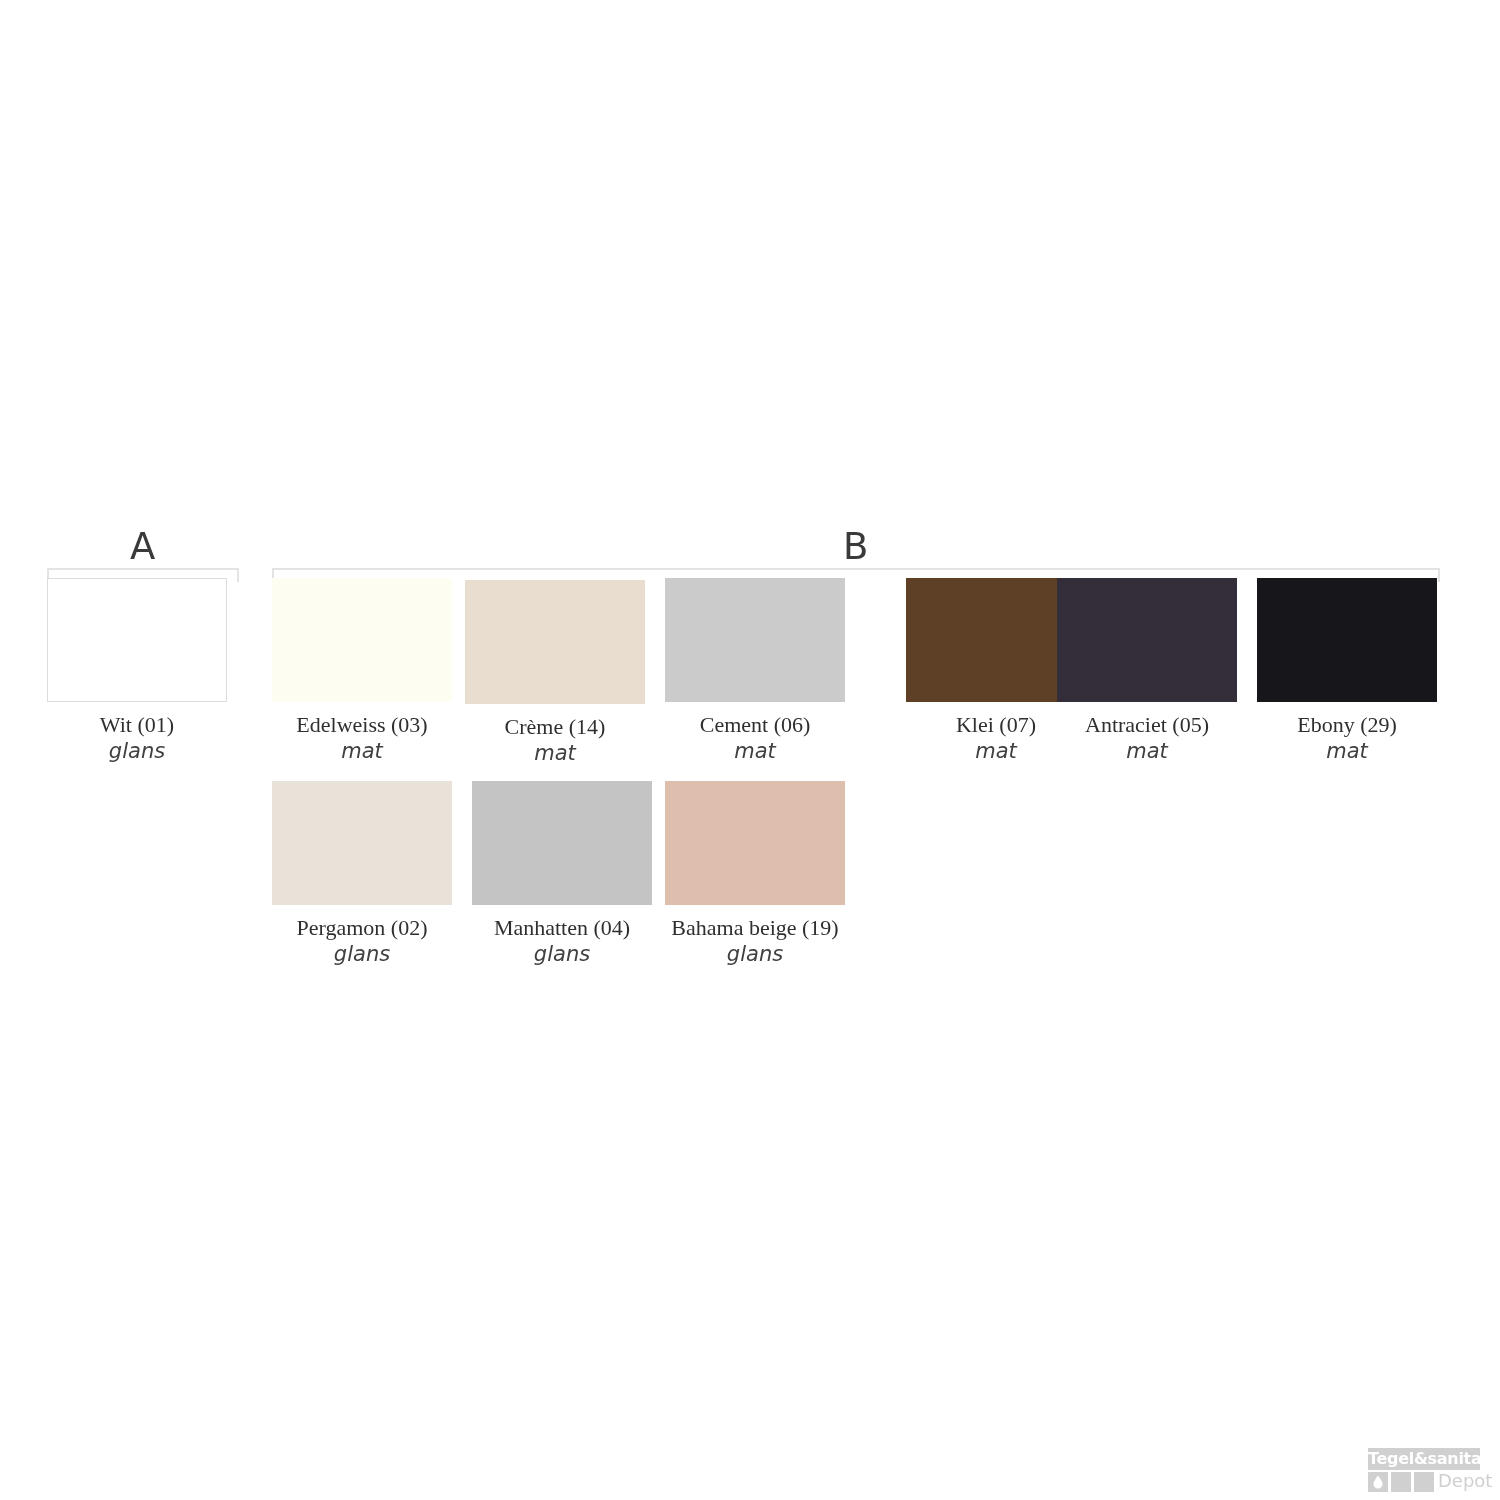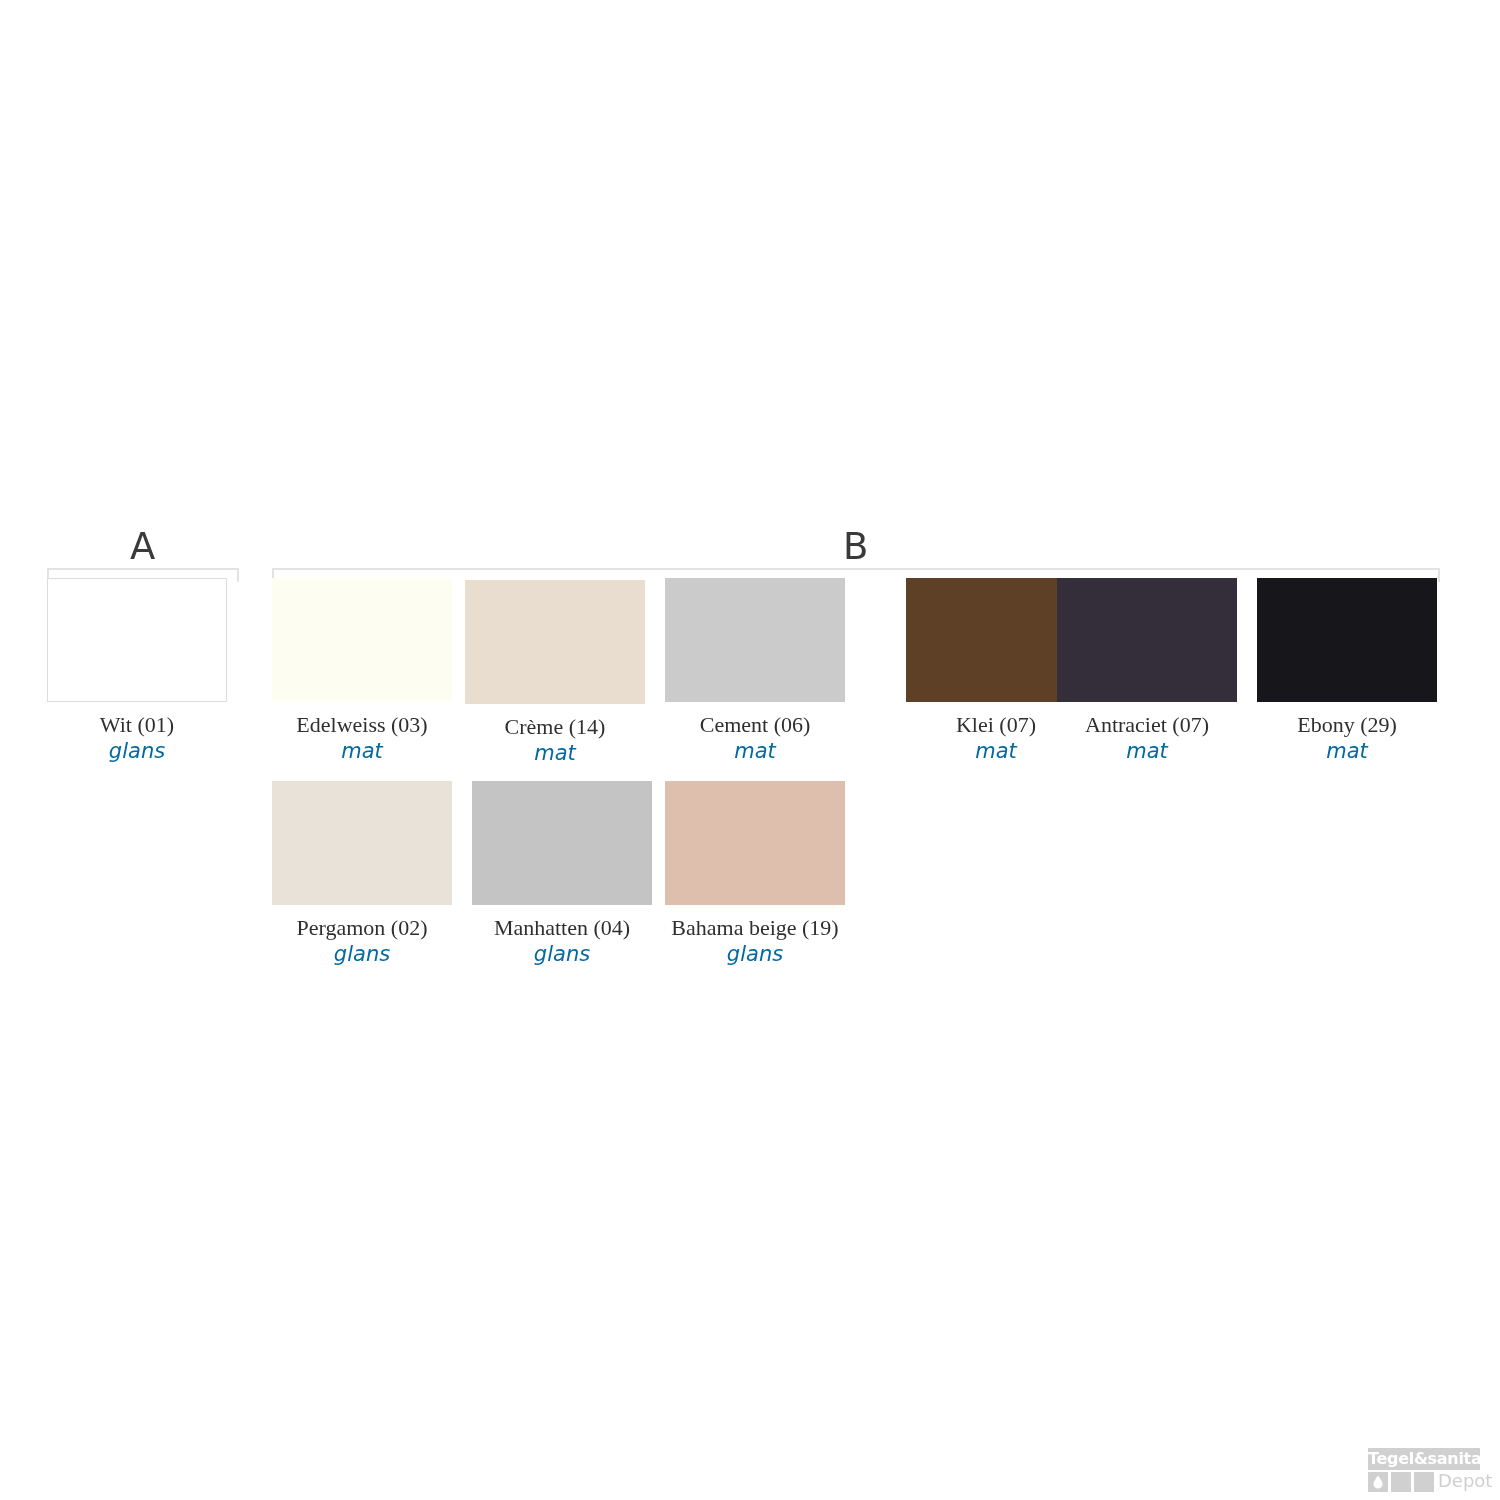--- a/index.html
+++ b/index.html
@@ -74,21 +74,21 @@
     font-size: 22px;
     line-height: 27px;
     color: #2f2f2f;
     white-space: nowrap;
     font-family: Liberation Serif, serif;
   }
   .swatch-finish {
     font-size: 21px;
     line-height: 26px;
     font-style: italic;
-    color: #0369a1;
+    color: #404040;
     font-family: "DejaVu Sans", "Liberation Sans", sans-serif;
   }
 
   
   #brand-logo {
     position: absolute;
     right: 0px;
     bottom: 8px;
     width: 140px;
     height: 44px;
@@ -175,21 +175,21 @@
       <div class="swatch-name">Cement (06)</div>
       <div class="swatch-finish">mat</div>
     </div>
     <div class="swatch-cell" style="left: 862px; top: 578px; padding-left: 44px;">
       <div class="swatch-chip" style="background: rgb(93, 64, 38);"></div>
       <div class="swatch-name">Klei (07)</div>
       <div class="swatch-finish">mat</div>
     </div>
     <div class="swatch-cell" style="left: 1057px; top: 578px;">
       <div class="swatch-chip" style="background: rgb(52, 46, 58);"></div>
-      <div class="swatch-name">Antraciet (07)</div>
+      <div class="swatch-name">Antraciet (05)</div>
       <div class="swatch-finish">mat</div>
     </div>
     <div class="swatch-cell" style="left: 1257px; top: 578px;">
       <div class="swatch-chip" style="background: rgb(23, 22, 27);"></div>
       <div class="swatch-name">Ebony (29)</div>
       <div class="swatch-finish">mat</div>
     </div>
     <div class="swatch-cell" style="left: 272px; top: 781px;">
       <div class="swatch-chip" style="background: rgb(233, 226, 217);"></div>
       <div class="swatch-name">Pergamon (02)</div>

